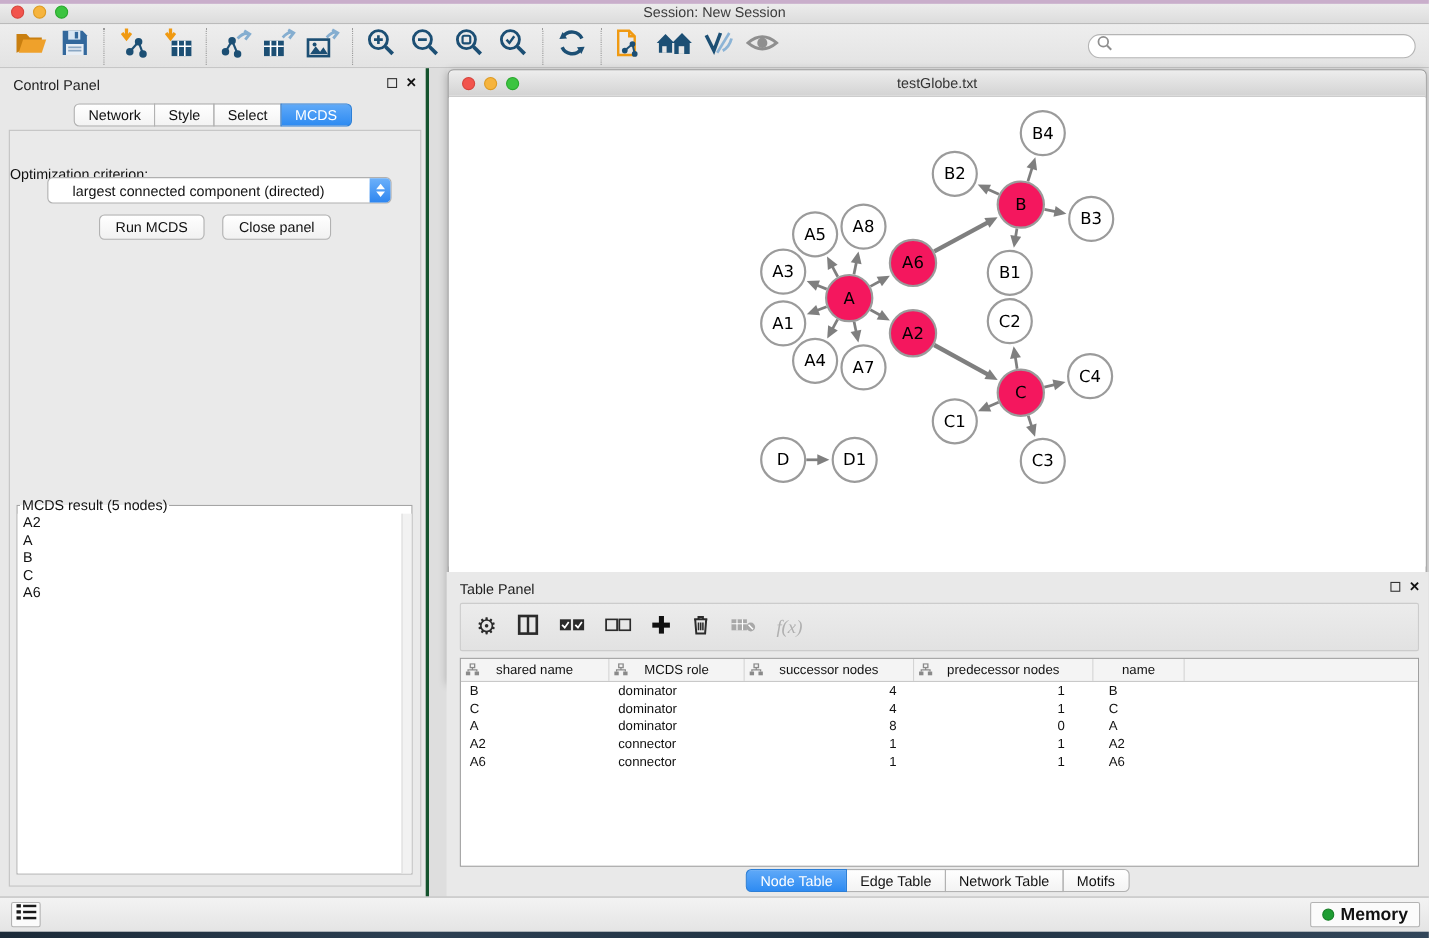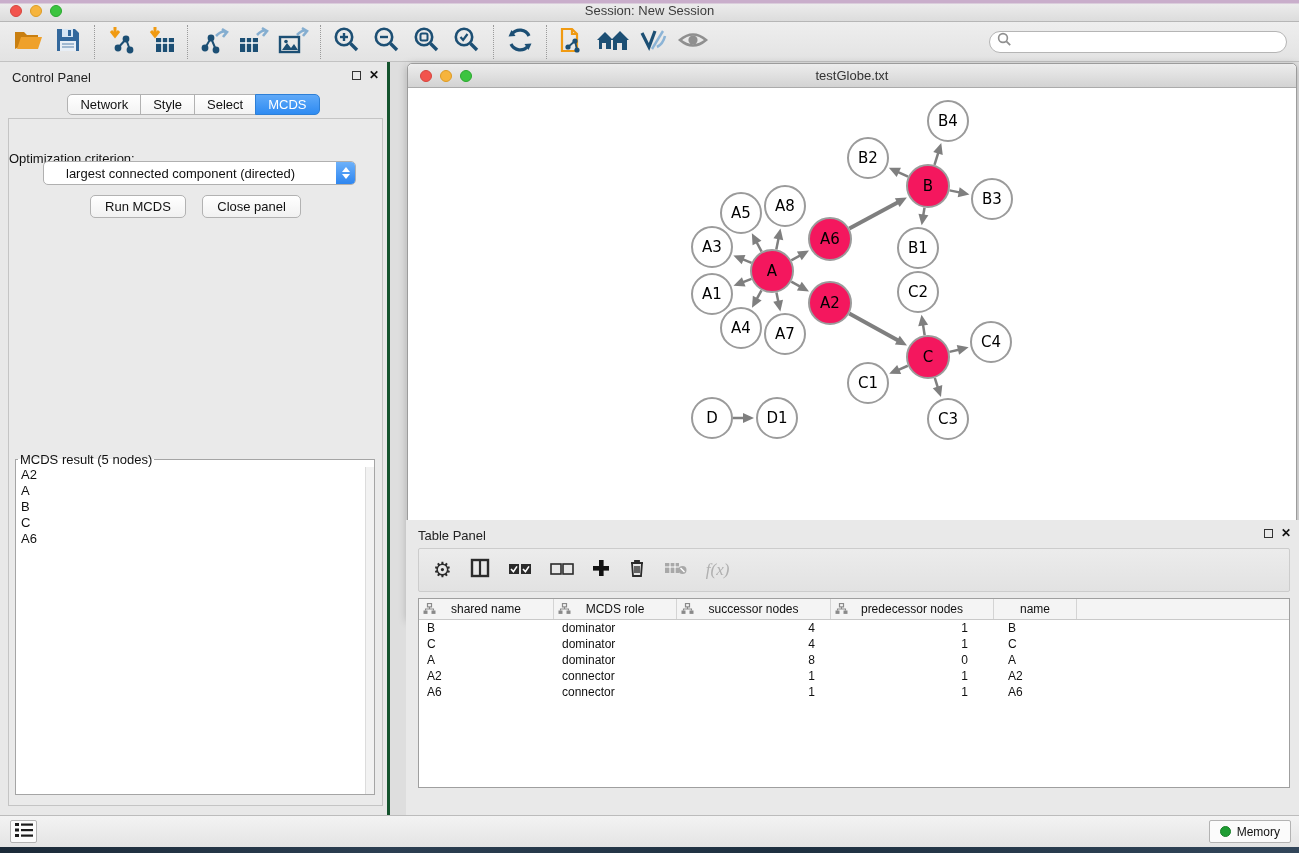--- a/index.html
+++ b/index.html
@@ -99,21 +99,21 @@
   .tbl-row { display:flex; height:16px; }
   .tbl-row .cell { font-size:12px; color:#111; line-height:16px; white-space:nowrap; overflow:hidden; }
   .tp-tabs { position:absolute; left:0; top:270px; width:100%; text-align:center; }
 
   
   .statusbar { position:absolute; left:0; top:815px; width:1299px; height:32px;
     background:linear-gradient(#f3f3f3,#e4e4e4); border-top:1px solid #bcbcbc; }
   .status-left-btn { position:absolute; left:10px; top:4px; width:27px; height:23px;
     border:1px solid #b3b3b3; background:#fbfbfb; border-radius:2px; display:flex; align-items:center; justify-content:center; }
   .memory-btn { position:absolute; right:8px; top:4px; height:23px; border:1px solid #b3b3b3;
-    background:#fbfbfb; border-radius:2px; display:flex; align-items:center; gap:6px; padding:0 10px; font-size:12px; color:#111; }
+    background:#fbfbfb; border-radius:2px; display:flex; align-items:center; gap:6px; padding:0 10px; font-size:16px; color:#111;font-weight:bold; }
   .mem-dot { width:11px; height:11px; border-radius:50%; background:#1f9d33; border:1px solid #188028; }
 
   .desktop-strip { position:absolute; left:0; top:847px; width:1299px; height:6px;
     background:linear-gradient(90deg,#1b2a38,#2c3f52 30%,#1e3040 60%,#32465a); }
 </style>
 </head>
 <body>
 
 <div class="titlebar">
   <div class="traffic">
@@ -594,20 +594,28 @@
             </div>
             <div class="tbl-row">
               <div class="cell" style="width: 135px; text-align: left; padding: 0px 0px 0px 8px;">A6</div>
               <div class="cell" style="width: 123px; text-align: left; padding: 0px 0px 0px 8px;">connector</div>
               <div class="cell" style="width: 154px; text-align: right; padding: 0px 16px 0px 0px;">1</div>
               <div class="cell" style="width: 163px; text-align: right; padding: 0px 26px 0px 0px;">1</div>
               <div class="cell" style="width: 83px; text-align: left; padding: 0px 0px 0px 14px;">A6</div>
             </div>
           </div>
       </div>
+      <div class="tp-tabs">
+        <span class="seg" id="tp-tabs">
+            <span class="tab active">Node Table</span>
+            <span class="tab">Edge Table</span>
+            <span class="tab">Network Table</span>
+            <span class="tab">Motifs</span>
+          </span>
+      </div>
     </div>
   </div>
 </div>
 
 <div class="statusbar">
   <span class="status-left-btn">
     <span><svg width="20" height="18" viewBox="0 0 20 18">
           <g fill="#1b1b1b">
             <rect x="1" y="2" width="4" height="3"></rect>
             <rect x="7" y="2.5" width="12" height="2.2"></rect>

